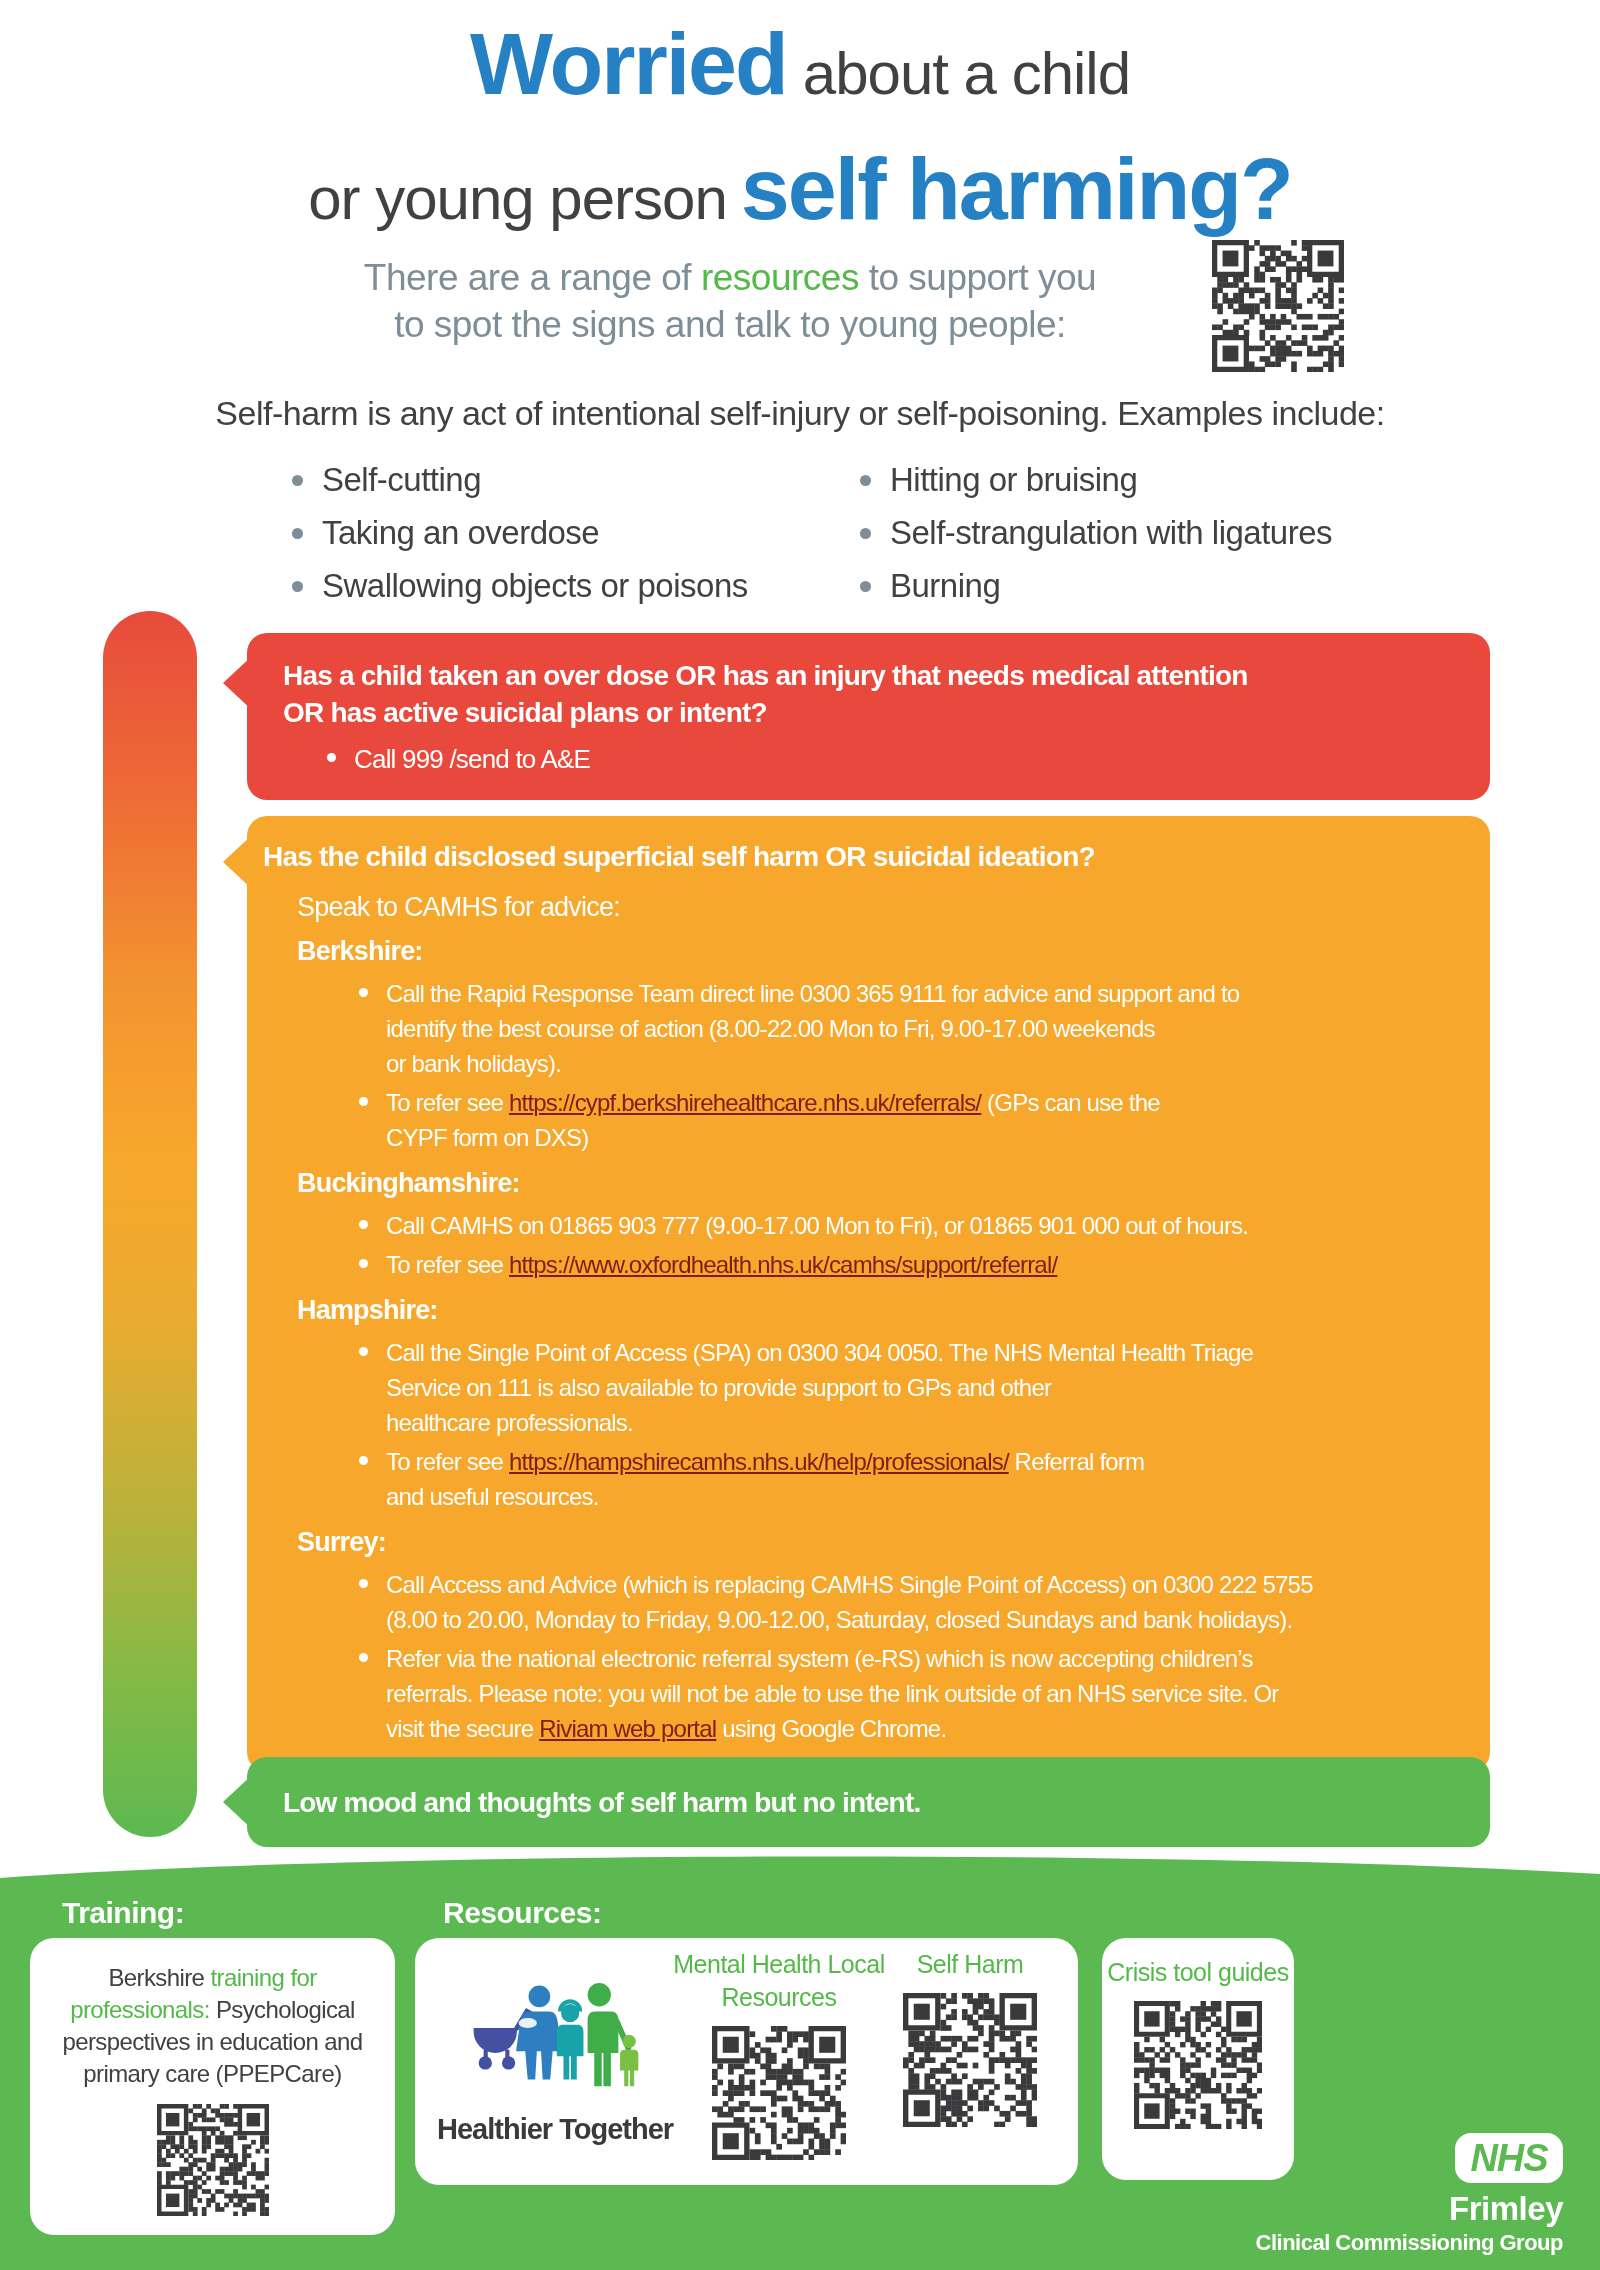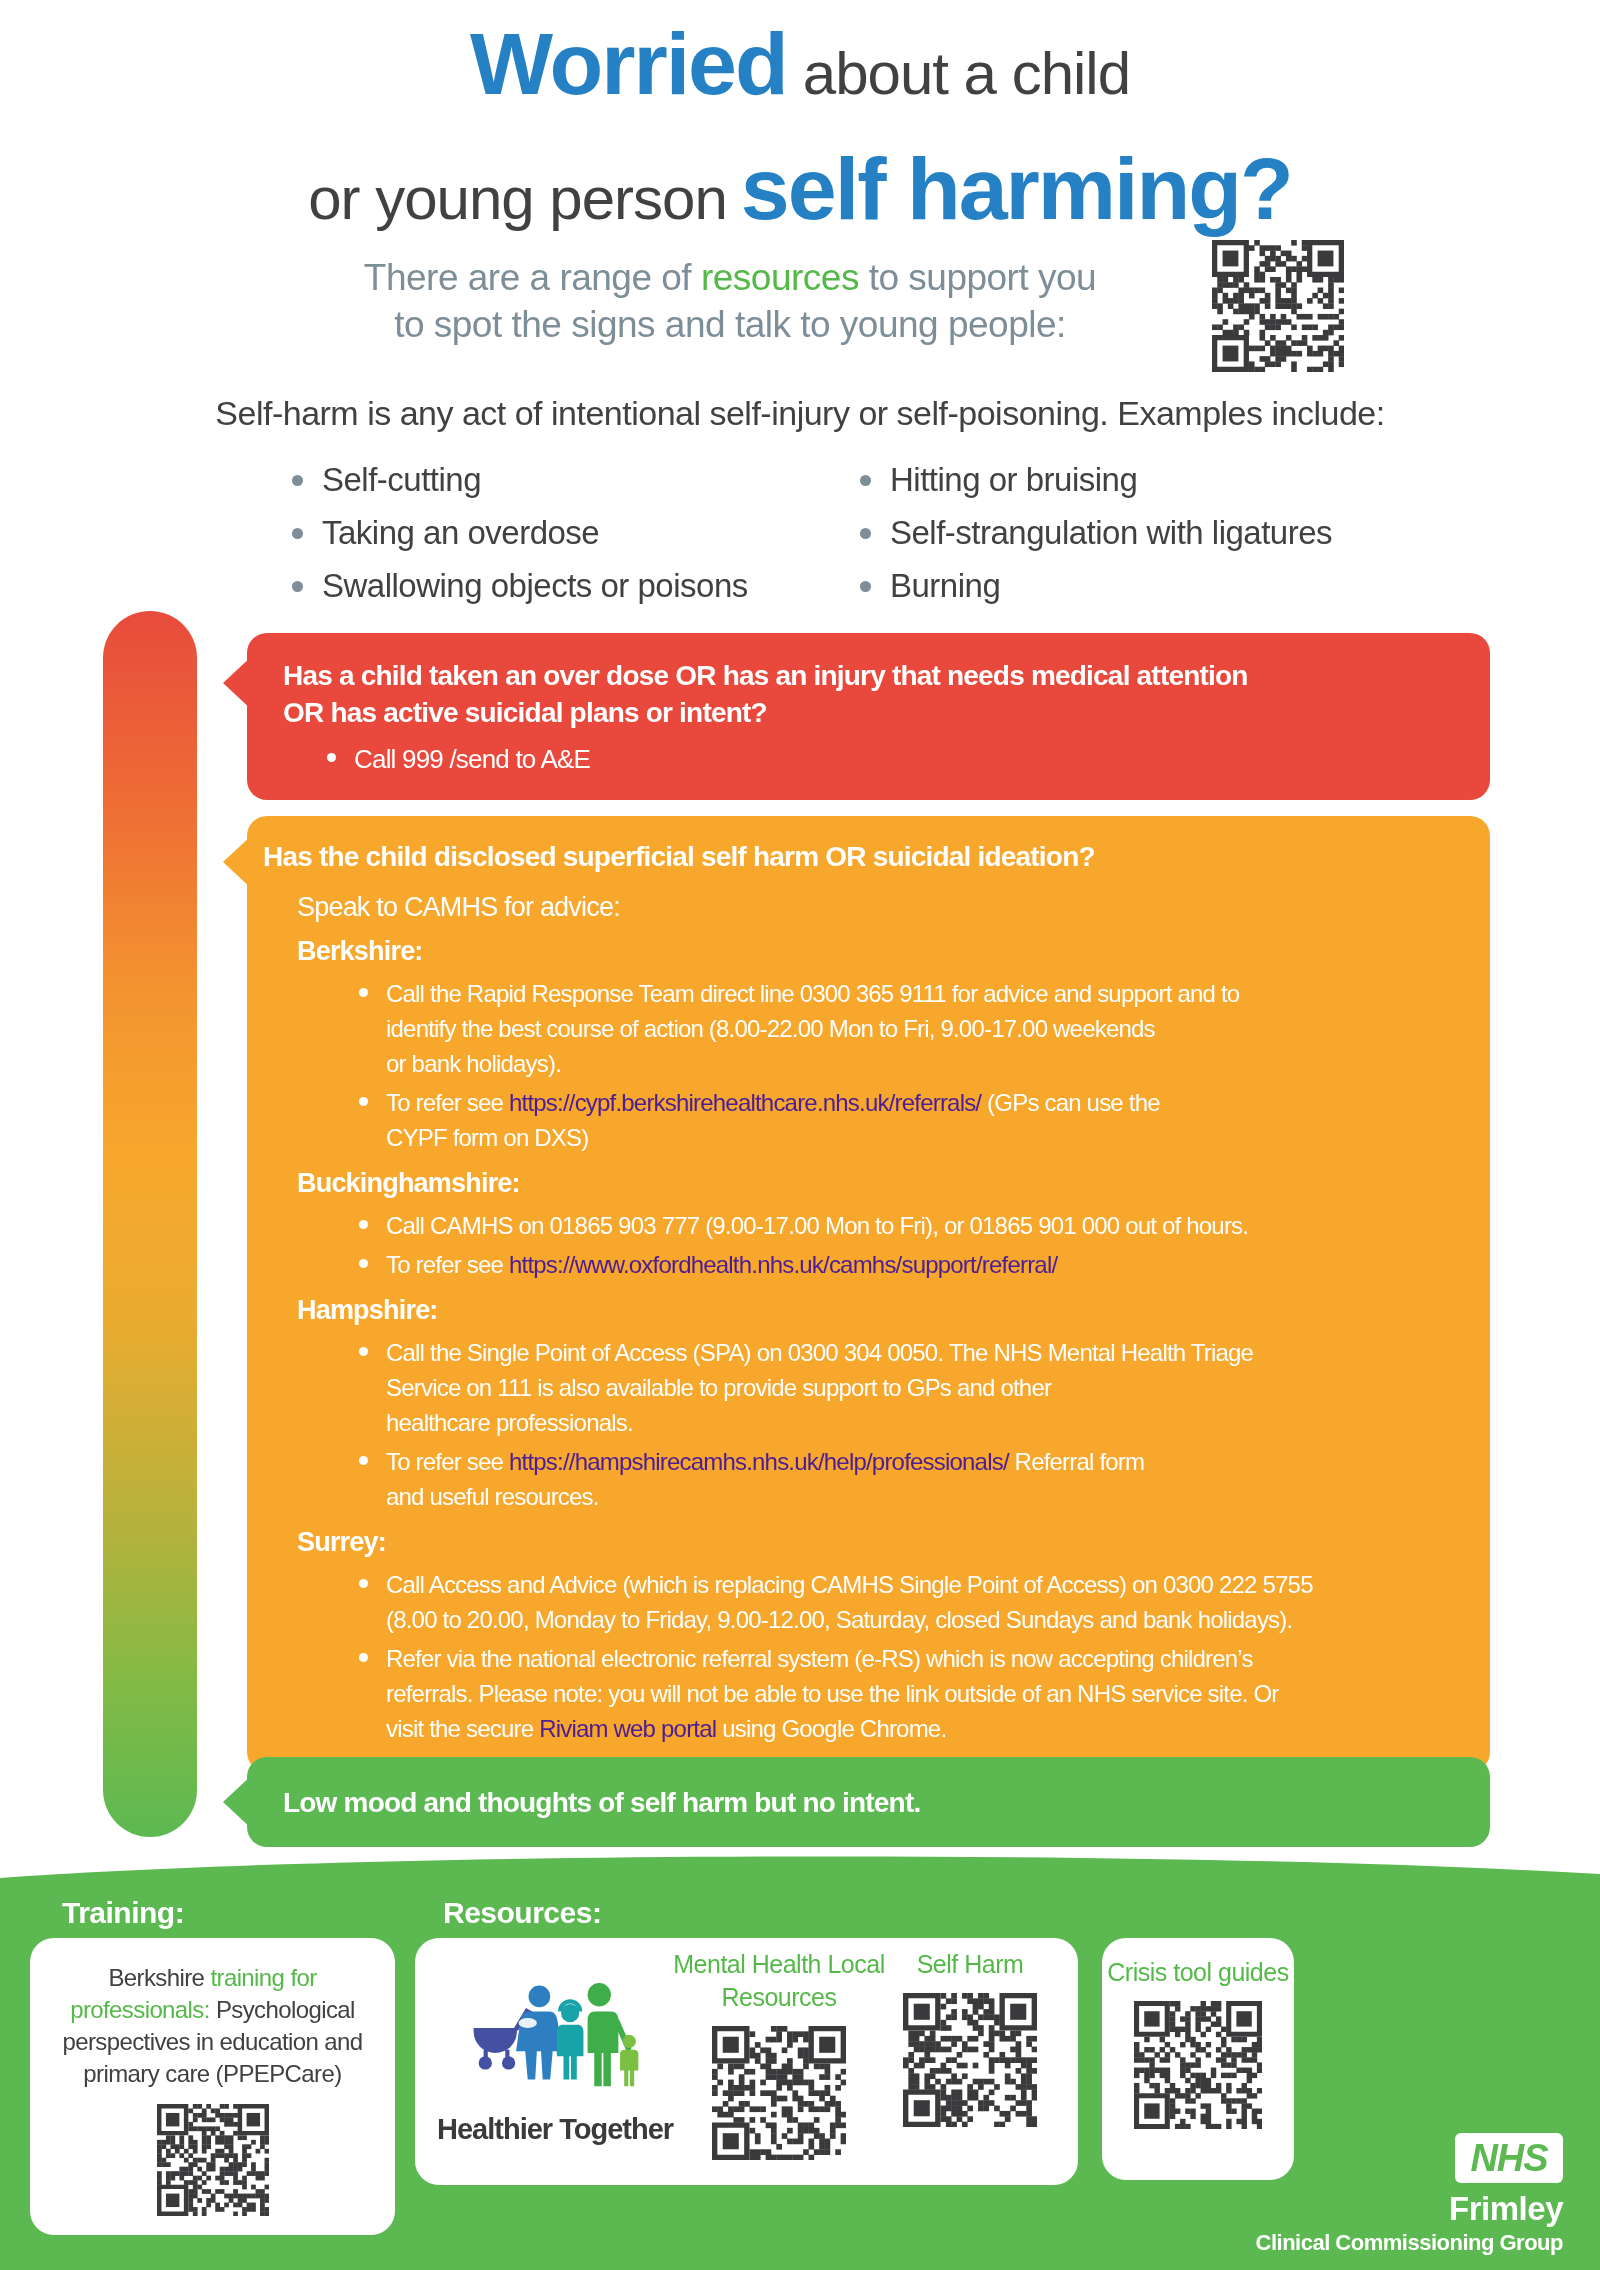--- a/index.html
+++ b/index.html
@@ -55,21 +55,21 @@
   .tbox-red .bullet-row{margin:12px 0 0 44px;}
   .bullet-row{position:relative;padding-left:27px;font-size:26px;line-height:33px;}
   .bullet-row::before{content:'';position:absolute;left:0;top:10px;width:9px;height:9px;border-radius:50%;background:#fff;}
 
   .amber-intro{margin:17px 0 0 34px;font-size:27px;}
   .region-name{margin:13px 0 0 34px;font-size:27px;font-weight:bold;}
   .region ul{margin:9px 0 0 96px;}
   .region li{list-style:none;position:relative;padding-left:27px;margin-top:4px;
     font-size:24px;line-height:35px;white-space:pre-line;}
   .region li::before{content:'';position:absolute;left:0;top:12px;width:9px;height:9px;border-radius:50%;background:#fff;}
-  .lnk{color:#4c1d95;}
+  .lnk{text-decoration:underline;color:#7f1d1d;}
 
   
   .footer-curve{position:absolute;left:0;top:1846px;width:1600px;height:40px;display:block;}
   .footer-band{position:absolute;left:0;top:1884px;width:1600px;height:386px;background:var(--boxgreen);}
   .f-label{position:absolute;top:1896px;font-size:30px;font-weight:bold;color:#fff;letter-spacing:-0.5px;}
   .f-label.training{left:62px;}
   .f-label.resources{left:443px;}
 
   .card{position:absolute;background:#fff;border-radius:24px;}
   .card-training{left:30px;top:1938px;width:365px;height:297px;padding:24px 16px;text-align:center;}
@@ -83,21 +83,21 @@
   .qr-col{text-align:center;margin-top:10px;}
   .qr-col .qr-label{font-size:25px;line-height:33px;color:var(--green);letter-spacing:-0.5px;}
   .qr-col-mh{width:220px;margin-left:4px;}
   .qr-col-sh{width:150px;margin-left:6px;}
   .qr-mid{width:134px;height:134px;margin:12px auto 0;}
 
   .card-crisis{left:1102px;top:1938px;width:192px;height:242px;text-align:center;padding-top:18px;}
   .card-crisis .qr-label{font-size:25px;line-height:33px;color:var(--green);letter-spacing:-0.5px;}
   .qr-crisis{width:128px;height:128px;margin:12px auto 0;}
 
-  .nhs-box{position:absolute;left:1455px;top:2133px;width:108px;height:50px;background:#fff;border-radius:6px;
+  .nhs-box{position:absolute;left:1455px;top:2133px;width:108px;height:50px;background:#fff;border-radius:16px;
     display:flex;align-items:center;justify-content:center;}
   .nhs-letters{font-size:38px;font-weight:bold;font-style:italic;color:var(--boxgreen);letter-spacing:-1px;line-height:1;}
   .nhs-region{position:absolute;right:37px;top:2190px;font-size:33px;font-weight:bold;color:#fff;letter-spacing:-0.5px;}
   .nhs-suborg{position:absolute;right:37px;top:2230px;font-size:22px;font-weight:bold;color:#fff;letter-spacing:-0.5px;}
 </style>
 </head>
 <body>
 
 <div class="poster">
 

